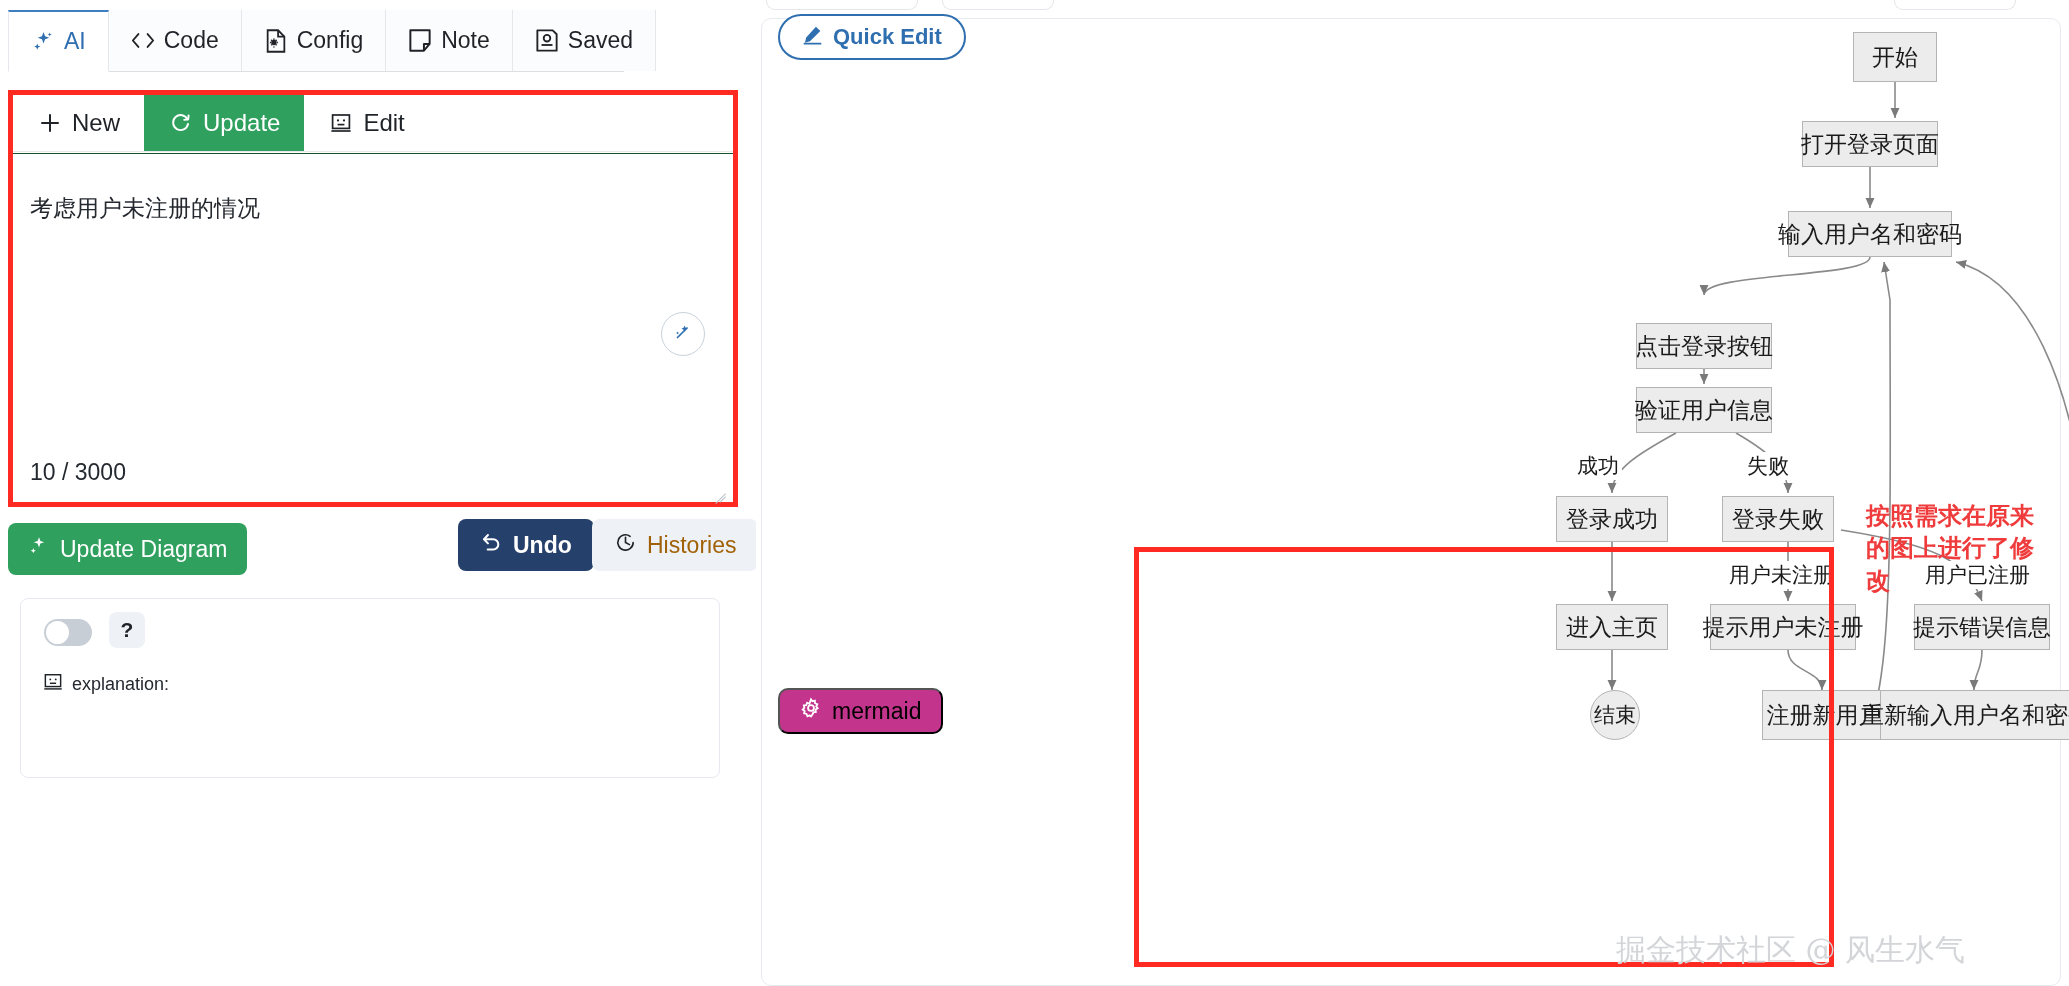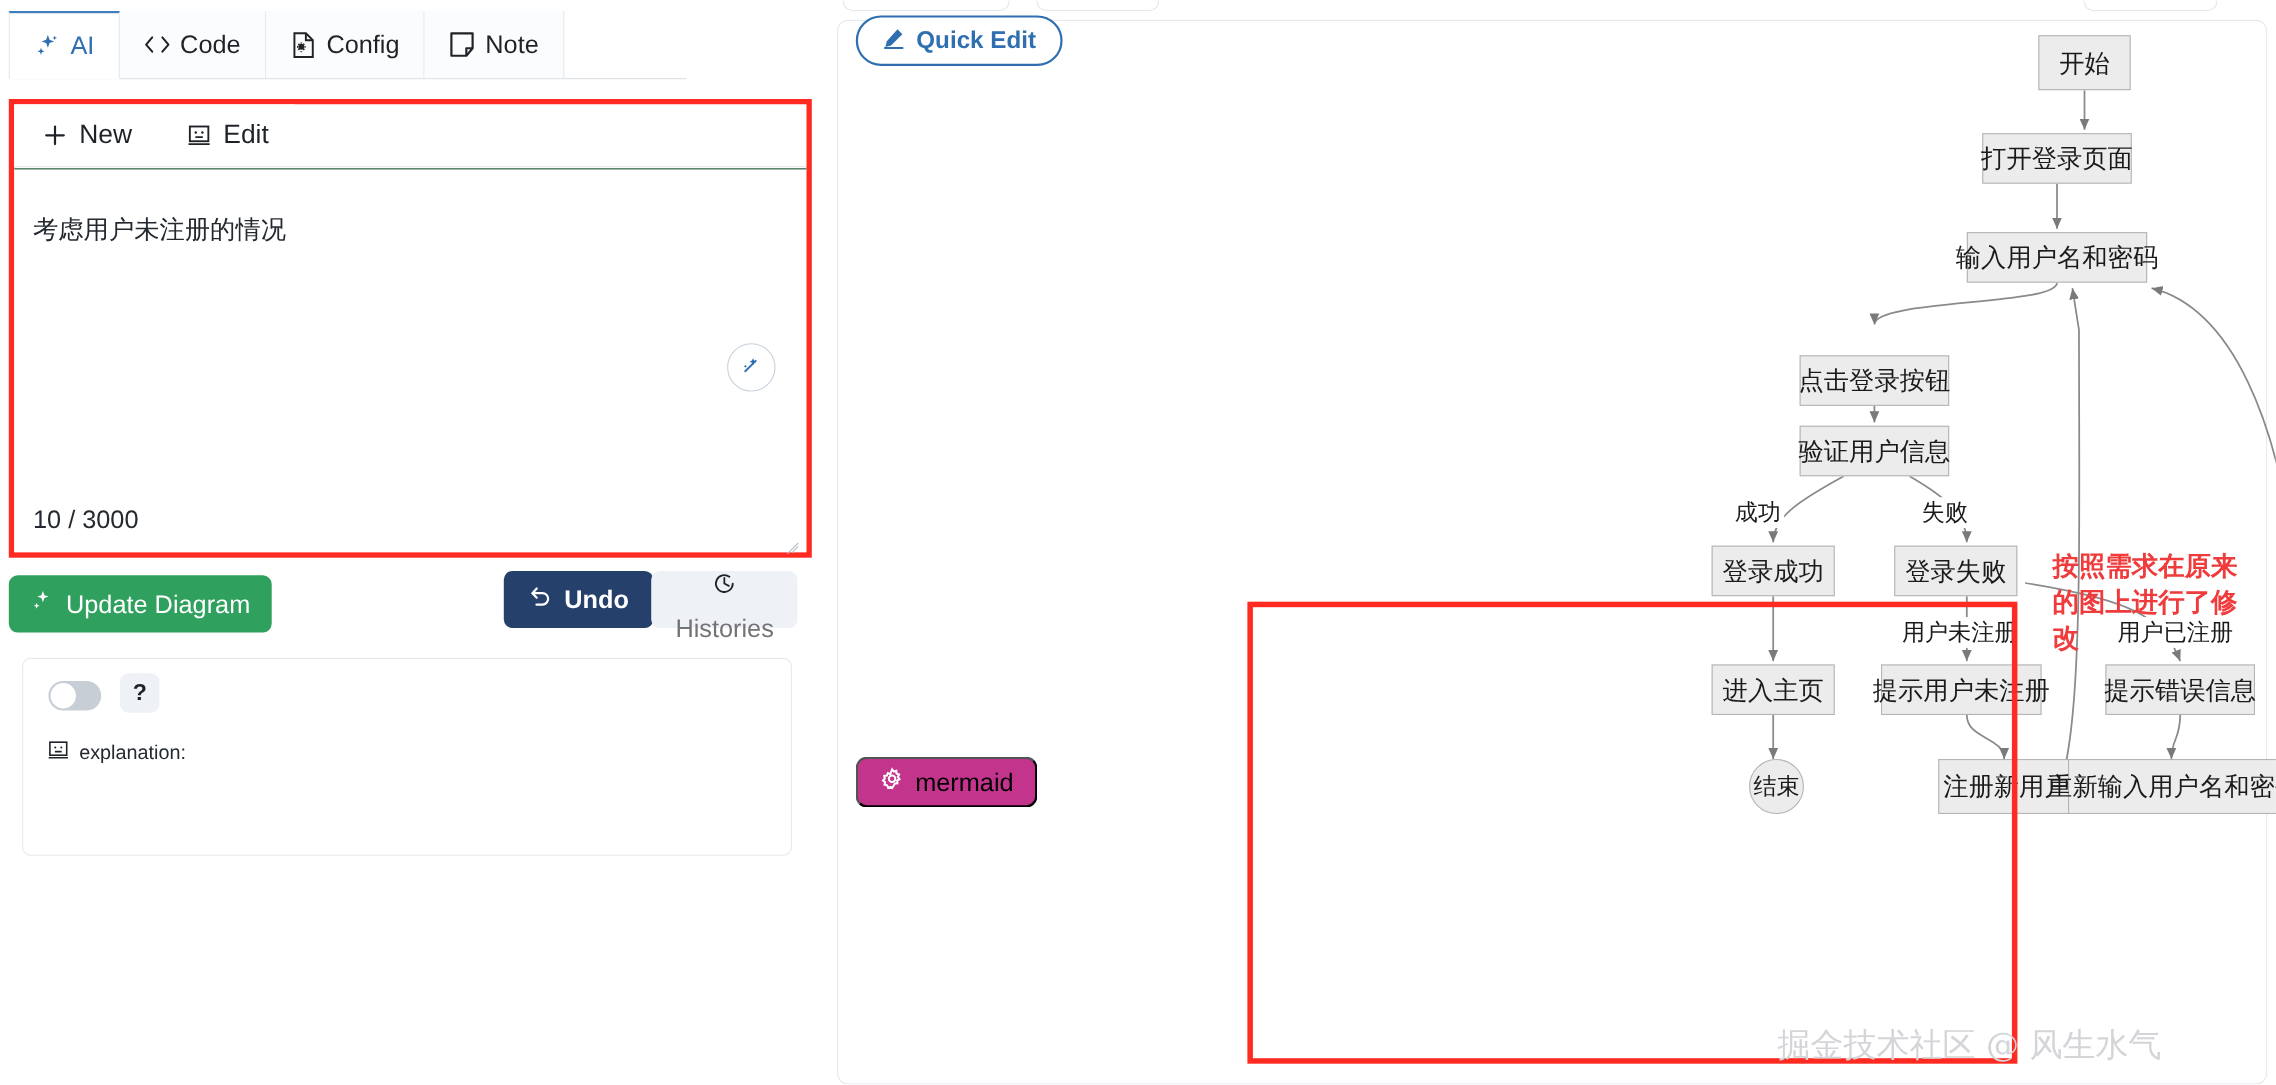--- a/index.html
+++ b/index.html
@@ -105,21 +105,21 @@
     background: #2fa05e; color: #fff; font-weight: 400;
   }
   #undo-btn {
     position: absolute; left: 458px; top: 519px;
     height: 52px; padding: 0 22px;
     background: #25406b; color: #fff; font-weight: 700;
   }
   #histories-btn {
     position: absolute; left: 592px; top: 519px;
     height: 52px; padding: 0 22px;
-    background: #eef1f5; color: #737373; flex-direction: column;
+    background: #eef1f5; color: #a16207;
   }
 
   
   .explain-card {
     position: absolute; left: 20px; top: 598px; width: 700px; height: 180px;
     background: #fff; border: 1px solid #e6e9ed; border-radius: 8px;
   }
   .toggle {
     position: absolute; left: 23px; top: 20px; width: 48px; height: 27px;
     background: #c8ced6; border-radius: 14px; cursor: pointer;
@@ -237,32 +237,51 @@
       </div>
       <div class="tab">
         <span class="glyph">
           <svg width="22" height="23" viewBox="0 0 20 21" fill="none" stroke="#1f2328" stroke-width="1.8" stroke-linejoin="round">
             <path d="M1.2 1.2h17.6v12.4l-5.2 6.2H1.2z"></path>
             <path d="M18.8 13.6h-5.2v6.2"></path>
           </svg>
         </span>
         <span>Note</span>
       </div>
+      <div class="tab">
+        <span class="glyph">
+          <svg width="22" height="23" viewBox="0 0 20 21" fill="none" stroke="#1f2328" stroke-width="1.7" stroke-linejoin="round">
+            <path d="M1.2 1.2h14l3.6 3.6v15H1.2z"></path>
+            <circle cx="10" cy="8.4" r="3"></circle>
+            <path d="M5 14.6h10"></path>
+          </svg>
+        </span>
+        <span>Saved</span>
+      </div>
     </div>
 
     <div class="redbox"></div>
 
     <div class="subtabs">
       <div class="subtab">
         <span class="glyph">
           <svg width="22" height="22" viewBox="0 0 22 22" stroke="#1f2328" stroke-width="2" stroke-linecap="round">
             <path d="M11 3v16M3 11h16"></path>
           </svg>
         </span>
         <span>New</span>
+      </div>
+      <div class="subtab active">
+        <span class="glyph">
+          <svg width="22" height="22" viewBox="0 0 22 22" fill="none" stroke="#ffffff" stroke-width="1.9" stroke-linecap="round">
+            <path d="M17.5 7.5A7.5 7.5 0 1 0 18 12"></path>
+            <polyline points="14.2,7.9 18.2,7.3 18.6,3.4" stroke-linejoin="round"></polyline>
+          </svg>
+        </span>
+        <span>Update</span>
       </div>
       <div class="subtab">
         <span class="glyph">
           <svg width="22" height="22" viewBox="0 0 22 22" fill="none" stroke="#1f2328" stroke-width="1.7">
             <rect x="2.6" y="3" width="16.8" height="13.4"></rect>
             <circle cx="8" cy="8.4" r="1.1" fill="#1f2328" stroke="none"></circle>
             <circle cx="14" cy="8.4" r="1.1" fill="#1f2328" stroke="none"></circle>
             <path d="M7.6 12.6h6.8"></path>
             <path d="M1.4 19h19.2" stroke-width="1.7"></path>
           </svg>

